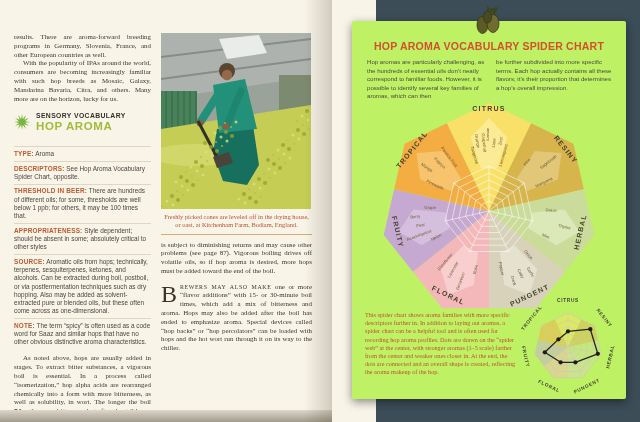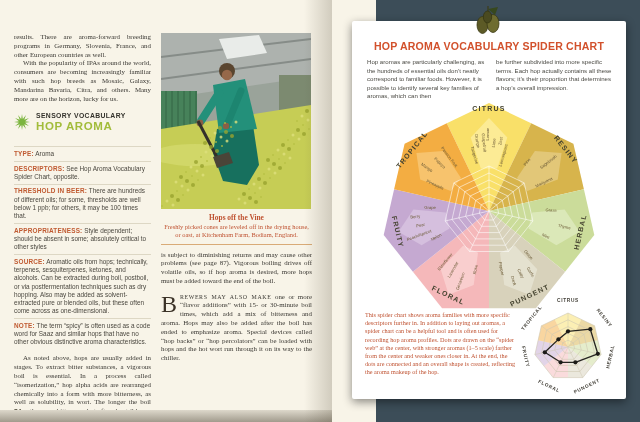--- a/index.html
+++ b/index.html
@@ -34,21 +34,21 @@
   #photo-caption-text{font-size:6.4px;line-height:7.8px;margin-top:1px;}
   #col2-rule{margin-top:5px;border-top:1px solid #d9ab77;}
   #col2 .bodytext{margin-top:6px;}
   .dropcap{float:left;font-size:24px;line-height:18px;padding:2px 3px 0 0;color:#3b3227;}
   .smallcaps{text-transform:uppercase;font-size:5.9px;letter-spacing:.6px;}
   
   #footer{left:14px;top:400px;width:300px;font-family:"Liberation Sans",sans-serif;}
   #footer-page{font-size:6.6px;font-weight:bold;color:#55503f;}
   #footer-text{font-size:6.2px;color:#8d8778;letter-spacing:.9px;margin-left:9px;}
   
-  #right-panel{left:352px;top:21px;width:274px;height:378px;background:#ffffff;
+  #right-panel{left:352px;top:21px;width:274px;height:378px;background:#bef264;
     border-radius:2px;box-shadow:0 3px 10px rgba(0,0,0,.45);}
   #hop-icon{left:473px;top:5px;width:30px;height:32px;}
   #rp-title{left:0;top:19px;width:274px;text-align:center;
     font-family:"Liberation Sans",sans-serif;font-size:11px;font-weight:bold;
     color:#d2512c;letter-spacing:.2px;transform:scaleX(.96);}
   .intro{font-family:"Liberation Sans",sans-serif;font-size:6.1px;line-height:8.6px;
     color:#4b4a44;text-align:left;}
   #intro-1{left:15px;top:37px;width:122px;}
   #intro-2{left:144px;top:37px;width:118px;}
   #big-chart{left:22px;top:75px;}
@@ -189,21 +189,20 @@
             <circle cx="20" cy="144" r="2" fill="#98a32e" opacity="0.8"></circle>
             <circle cx="49" cy="105" r="1" fill="#b7c043" opacity="0.8"></circle>
             <circle cx="78" cy="166" r="1.5" fill="#dde07c" opacity="0.8"></circle>
             <circle cx="107" cy="127" r="2" fill="#98a32e" opacity="0.8"></circle>
             <circle cx="136" cy="88" r="1" fill="#b7c043" opacity="0.8"></circle>
             <circle cx="15" cy="149" r="1.5" fill="#dde07c" opacity="0.8"></circle>
             <circle cx="44" cy="110" r="2" fill="#98a32e" opacity="0.8"></circle>
           </svg>
       </div>
       <div id="photo-caption">
-        <div id="photo-caption-title">Hops off the Vine</div>
         <div id="photo-caption-text">Freshly picked cones are leveled off in the drying house, or oast, at Kitchenham Farm, Bodiam, England.</div>
       </div>
       <div id="col2-rule"></div>
       <p class="bodytext">is subject to diminishing returns and may cause other problems (see page 87). Vigorous boiling drives off volatile oils, so if hop aroma is desired, more hops must be added toward the end of the boil.</p>
       <p class="bodytext">
         <span class="dropcap">B</span><span class="smallcaps">rewers may also make</span><span> one or more “flavor additions” with 15- or 30-minute boil times, which add a mix of bitterness and aroma. Hops may also be added after the boil has ended to emphasize aroma. Special devices called “hop backs” or “hop percolators” can be loaded with hops and the hot wort run through it on its way to the chiller.</span>
       </p>
     </div>
 
     <div id="footer" class="abs">

